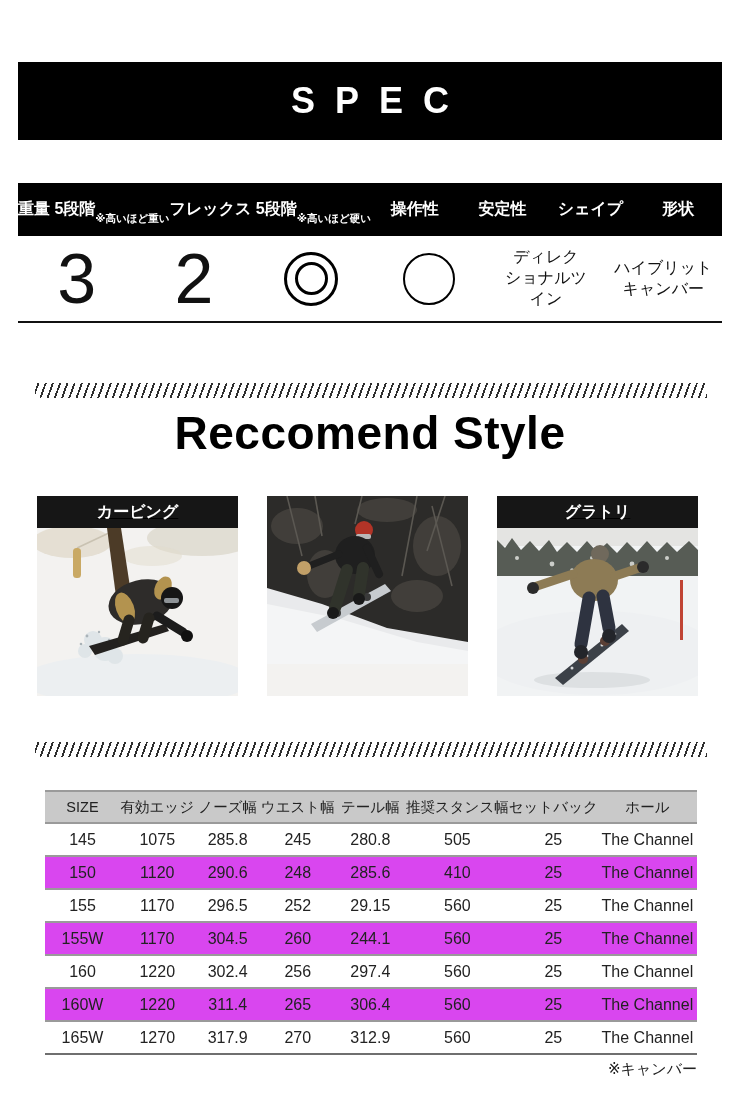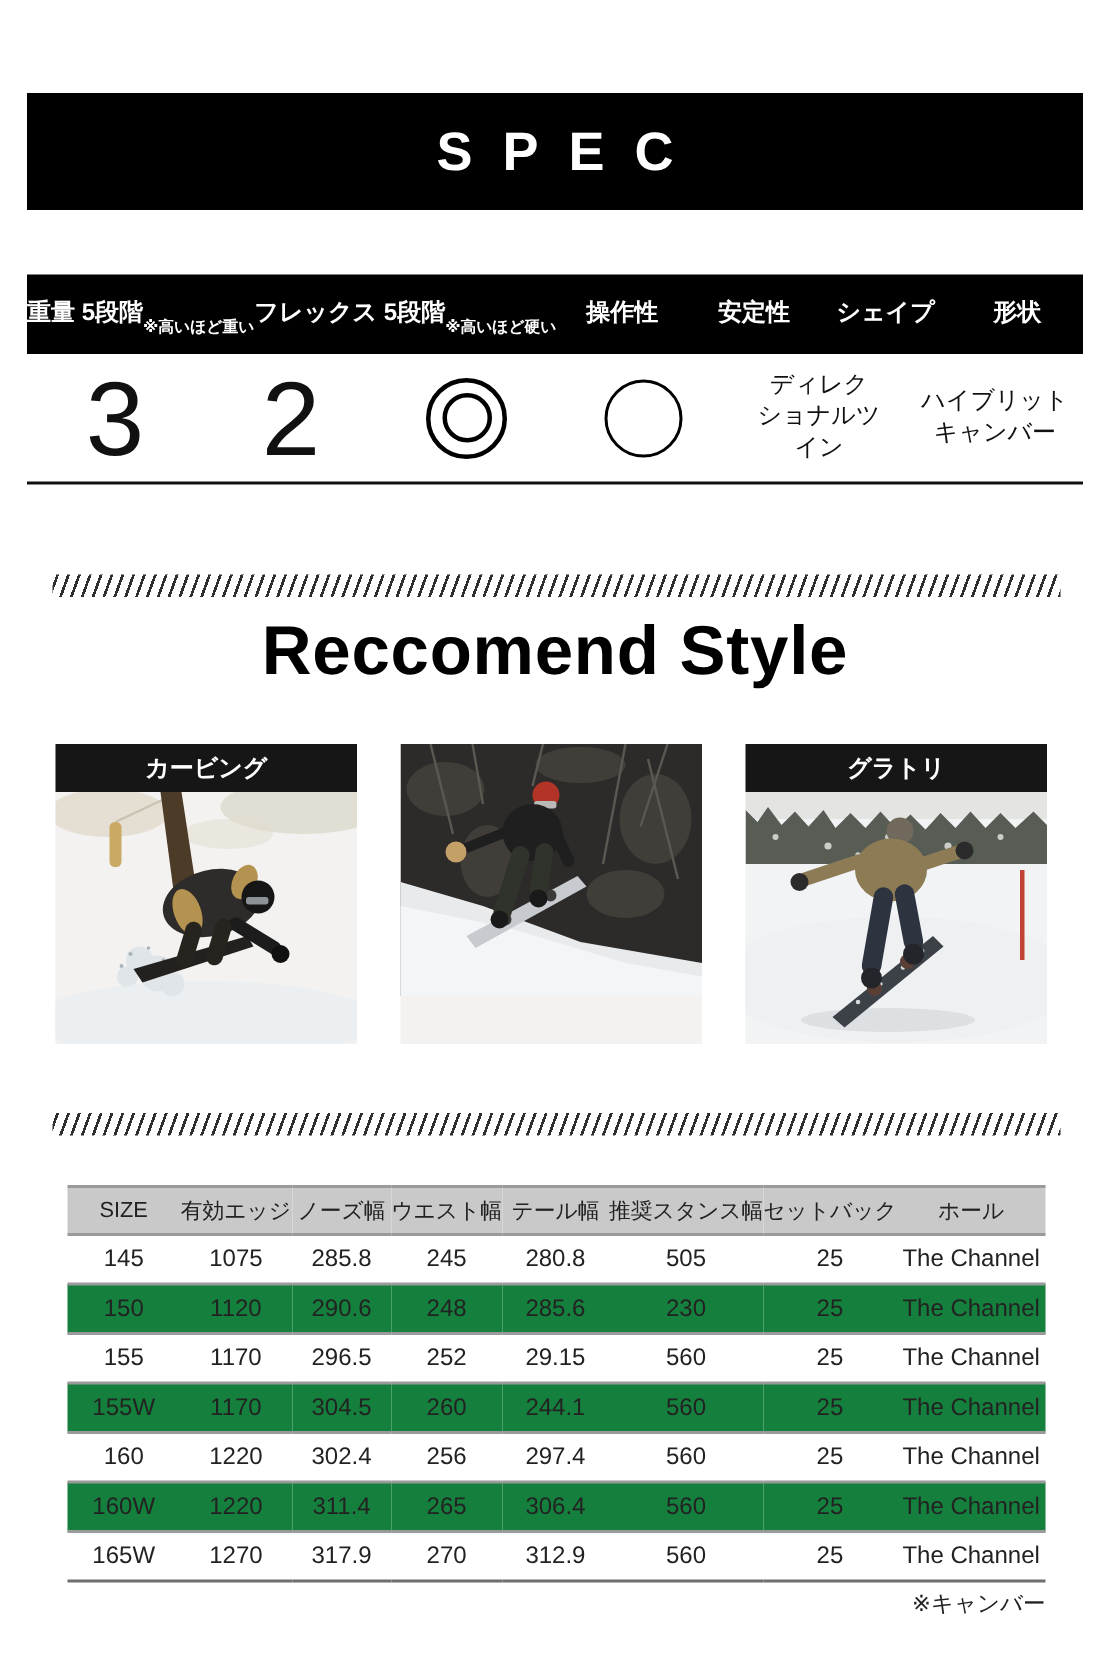--- a/index.html
+++ b/index.html
@@ -33,35 +33,35 @@
   .hatch { position:absolute; left:35px; width:672px; height:15px;
     background:repeating-linear-gradient(110deg, transparent 0 2.4px, #2e2e2e 2.4px 4.2px, transparent 4.2px 6.8px); }
   .hatch-1 { top:383px; }
   .hatch-2 { top:742px; }
 
   
   .recommend-title { position:absolute; left:0; top:406px; width:740px; text-align:center;
     font-size:46px; font-weight:bold; color:#000000; letter-spacing:0.5px; }
 
   
-  .style-cards { position:absolute; left:37px; top:496px; width:666px; display:flex; gap:29px; }
+  .style-cards { position:absolute; left:37px; top:496px; width:666px; display:flex; gap:29px;text-decoration:underline; }
   .style-card { width:201px; height:200px; display:flex; flex-direction:column; background:#f3f2f0; }
   .style-label { height:32px; background:#161616; color:#fff; font-size:16px; font-weight:bold;
     display:flex; align-items:center; justify-content:center; flex:0 0 32px; }
   .style-card svg { display:block; width:201px; height:168px; }
 
   
   .size-table { position:absolute; left:45px; top:790px; width:652px; border-collapse:collapse;
     font-size:16px; color:#222; }
   .size-table th { background:#c9c9c9; font-weight:normal; font-size:14.5px; height:32px;
     text-align:center; white-space:nowrap; border-top:2px solid #9a9a9a; border-bottom:2px solid #9a9a9a; }
   .size-table td { height:33px; text-align:center; }
   .size-table tr { border-bottom:2px solid #9a9a9a; }
   .size-table tbody tr:last-child { border-bottom:2px solid #6f6f6f; }
-  .size-table tbody tr.alt { background:#15803d;padding-left:20px; }
+  .size-table tbody tr.alt { background:#d946ef;padding-left:20px; }
   .col-size{width:13%} .col-edge{width:11.5%} .col-nose{width:10.5%} .col-waist{width:11%}
   .col-tail{width:11.5%} .col-stance{width:14.5%} .col-setback{width:11%} .col-hole{width:17%}
 
   .footnote { position:absolute; left:45px; top:1060px; width:652px; text-align:right;
     font-size:15px; color:#222; }
 </style>
 </head>
 <body>
 
 <div class="page">
@@ -256,21 +256,21 @@
           <td>505</td>
         <td>25</td>
           <td>The Channel</td>
       </tr>
       <tr class="alt">
         <td>150</td>
           <td>1120</td>
         <td>290.6</td>
           <td>248</td>
         <td>285.6</td>
-          <td>230</td>
+          <td>410</td>
         <td>25</td>
           <td>The Channel</td>
       </tr>
       <tr>
         <td>155</td>
           <td>1170</td>
         <td>296.5</td>
           <td>252</td>
         <td>29.15</td>
           <td>560</td>

